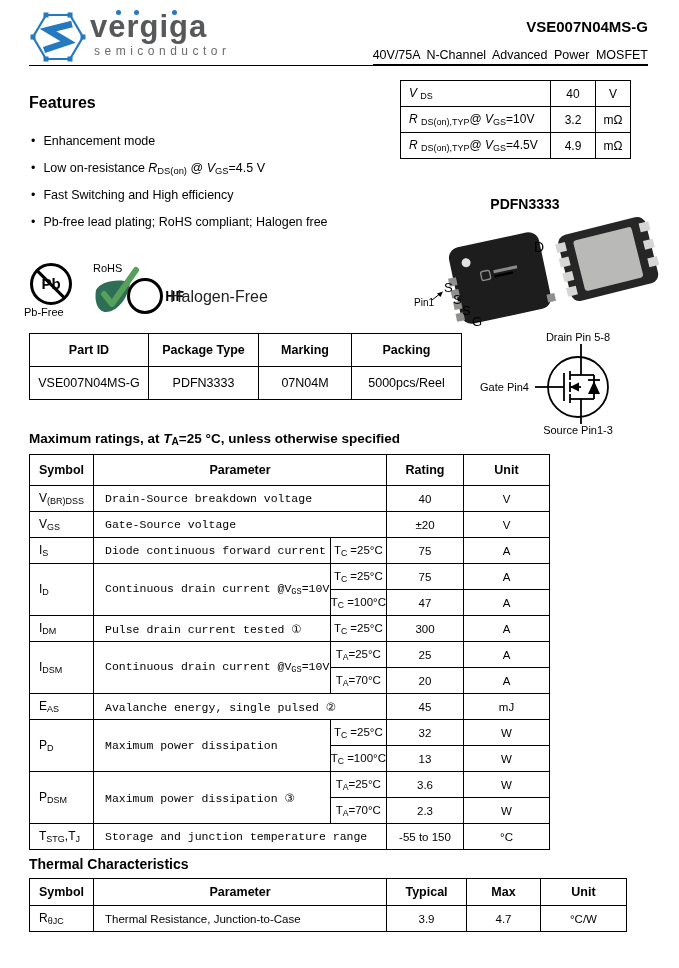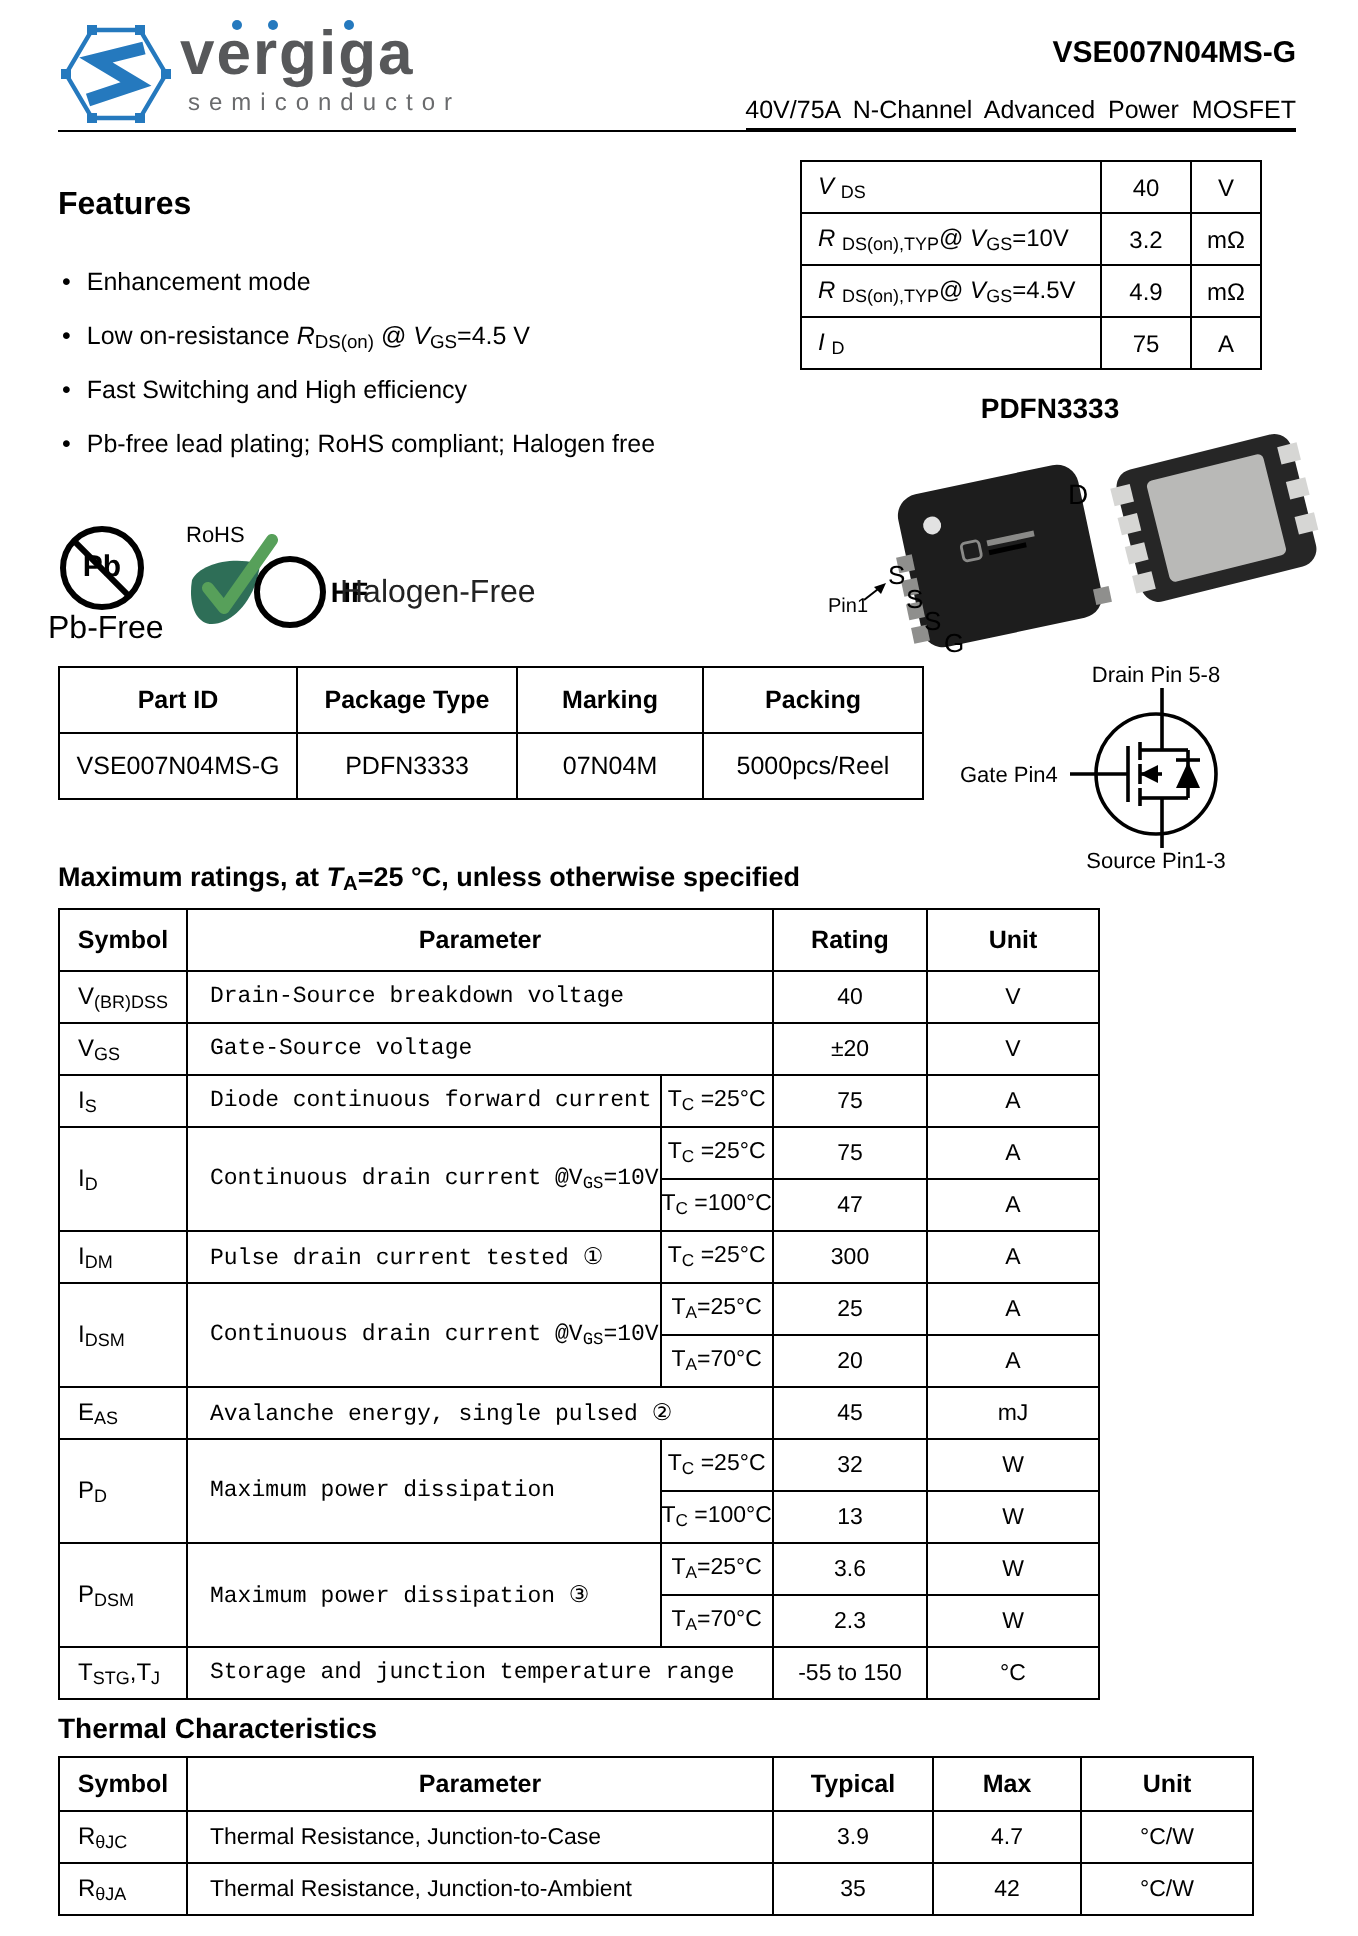--- a/index.html
+++ b/index.html
@@ -31,21 +31,21 @@
   
   .features-title { position:absolute; left:29px; top:94px; font-size:16px; font-weight:bold; }
   .features-list { position:absolute; left:31px; top:134px; width:370px; }
   .feature-item { font-size:12.5px; margin-bottom:12.5px; }
   .feature-item::before { content:"•"; margin-right:8px; }
 
   
   .pb-badge { position:absolute; left:30px; top:263px; width:42px; height:42px; border:3px solid #000; border-radius:50%; }
   .pb-badge .pb-text { position:absolute; left:0; top:9px; width:100%; text-align:center; font-size:15px; font-weight:bold; }
   .pb-badge .slash { position:absolute; left:-2px; top:17px; width:40px; height:0; border-top:3px solid #000; transform:rotate(45deg); }
-  .pb-label { position:absolute; left:24px; top:306px; font-size:16px;text-align:right; }
+  .pb-label { position:absolute; left:24px; top:306px; font-size:11px;text-align:right; }
   .rohs-badge { position:absolute; left:90px; top:262px; width:60px; height:58px; }
   .rohs-text { position:absolute; left:3px; top:0; font-size:11px; font-weight:normal; }
   .hf-badge { position:absolute; left:127px; top:278px; width:36px; height:36px; border:3.5px solid #000; border-radius:50%; }
   .hf-badge .hf-text { position:absolute; left:0; top:7px; width:100%; text-align:right; font-size:14px; font-weight:bold;margin-left:24px; }
   .hf-label { position:absolute; left:170px; top:288px; font-size:16px; color:#222; }
 
   
   .part-table { position:absolute; left:29px; top:333px; border-collapse:collapse; }
   .part-table th, .part-table td { border:1.8px solid #000; height:33px; font-size:12.5px; text-align:center; }
   .part-table th { font-weight:bold; }
@@ -117,25 +117,20 @@
       </tr>
       <tr>
         <td class="p"><i>R</i> <sub>DS(on),TYP</sub>@ <i>V</i><sub>GS</sub>=10V</td>
         <td class="v">3.2</td>
         <td class="u">mΩ</td>
       </tr>
       <tr>
         <td class="p"><i>R</i> <sub>DS(on),TYP</sub>@ <i>V</i><sub>GS</sub>=4.5V</td>
         <td class="v">4.9</td>
         <td class="u">mΩ</td>
-      </tr>
-      <tr>
-        <td class="p"><i>I</i> <sub>D</sub></td>
-        <td class="v">75</td>
-        <td class="u">A</td>
       </tr>
     </tbody>
   </table>
 
   <div class="features-title">Features</div>
   <div class="features-list">
     <div class="feature-item">Enhancement mode</div>
     <div class="feature-item">Low on-resistance <i>R</i><sub>DS(on)</sub> @ <i>V</i><sub>GS</sub>=4.5 V</div>
     <div class="feature-item">Fast Switching and High efficiency</div>
     <div class="feature-item">Pb-free lead plating; RoHS compliant; Halogen free</div>
@@ -354,23 +349,16 @@
       </tr>
     </thead>
     <tbody>
       <tr>
         <td class="sym">R<sub>θJC</sub></td>
         <td class="par">Thermal Resistance, Junction-to-Case</td>
         <td class="num">3.9</td>
         <td class="num">4.7</td>
         <td class="num">°C/W</td>
       </tr>
-      <tr>
-        <td class="sym">R<sub>θJA</sub></td>
-        <td class="par">Thermal Resistance, Junction-to-Ambient</td>
-        <td class="num">35</td>
-        <td class="num">42</td>
-        <td class="num">°C/W</td>
-      </tr>
     </tbody>
   </table>
 
 </div>
 
 </body></html>

